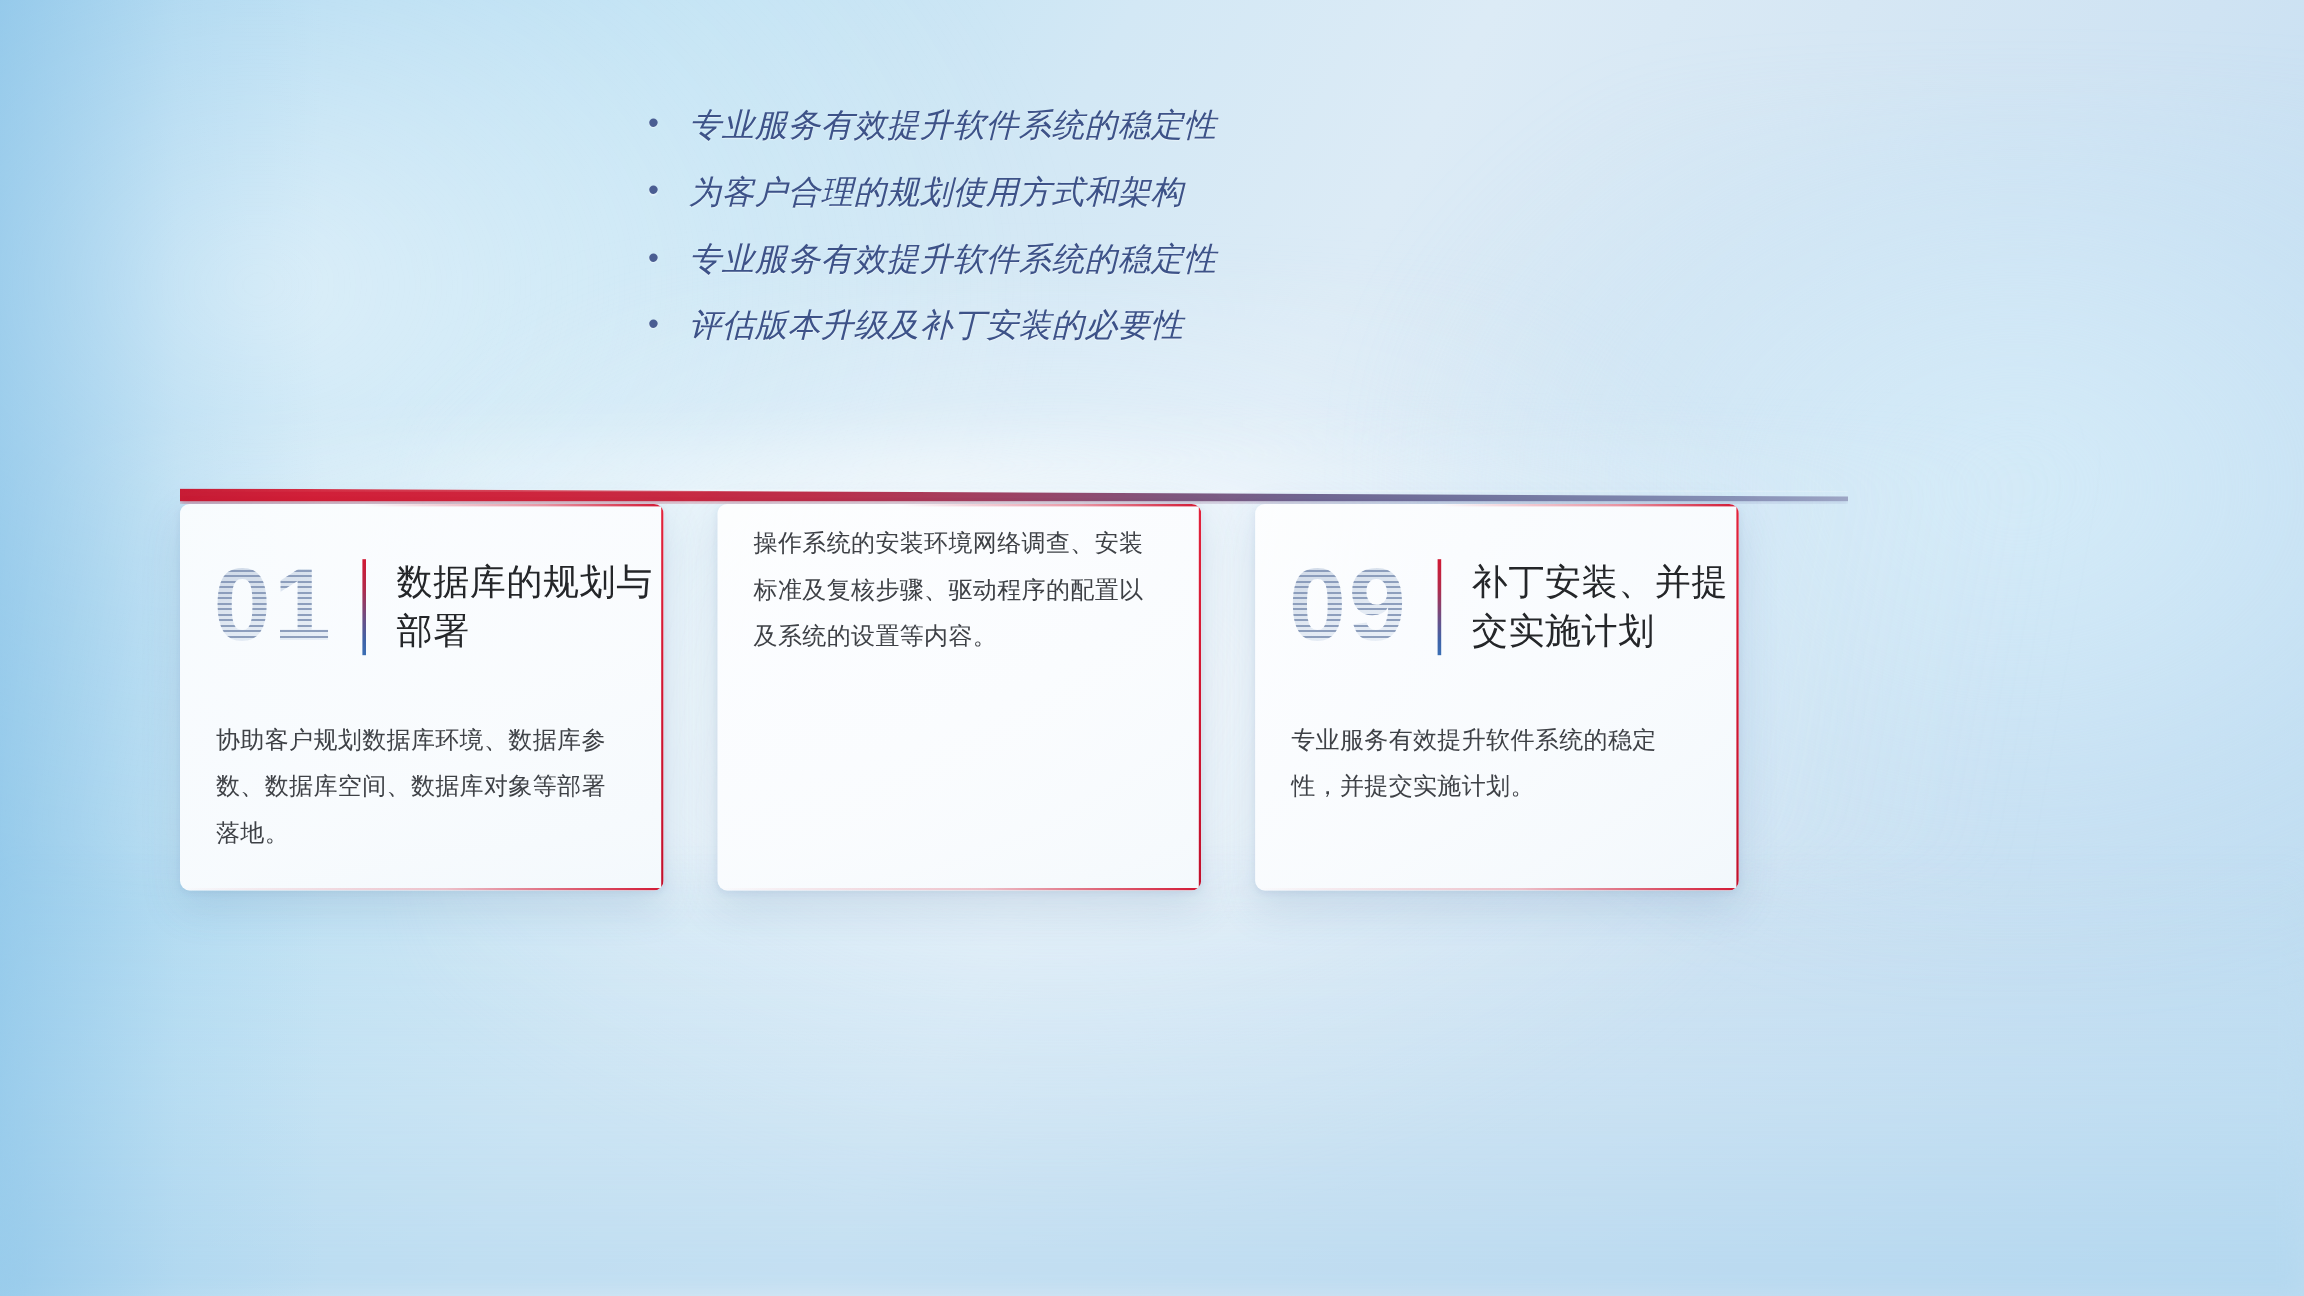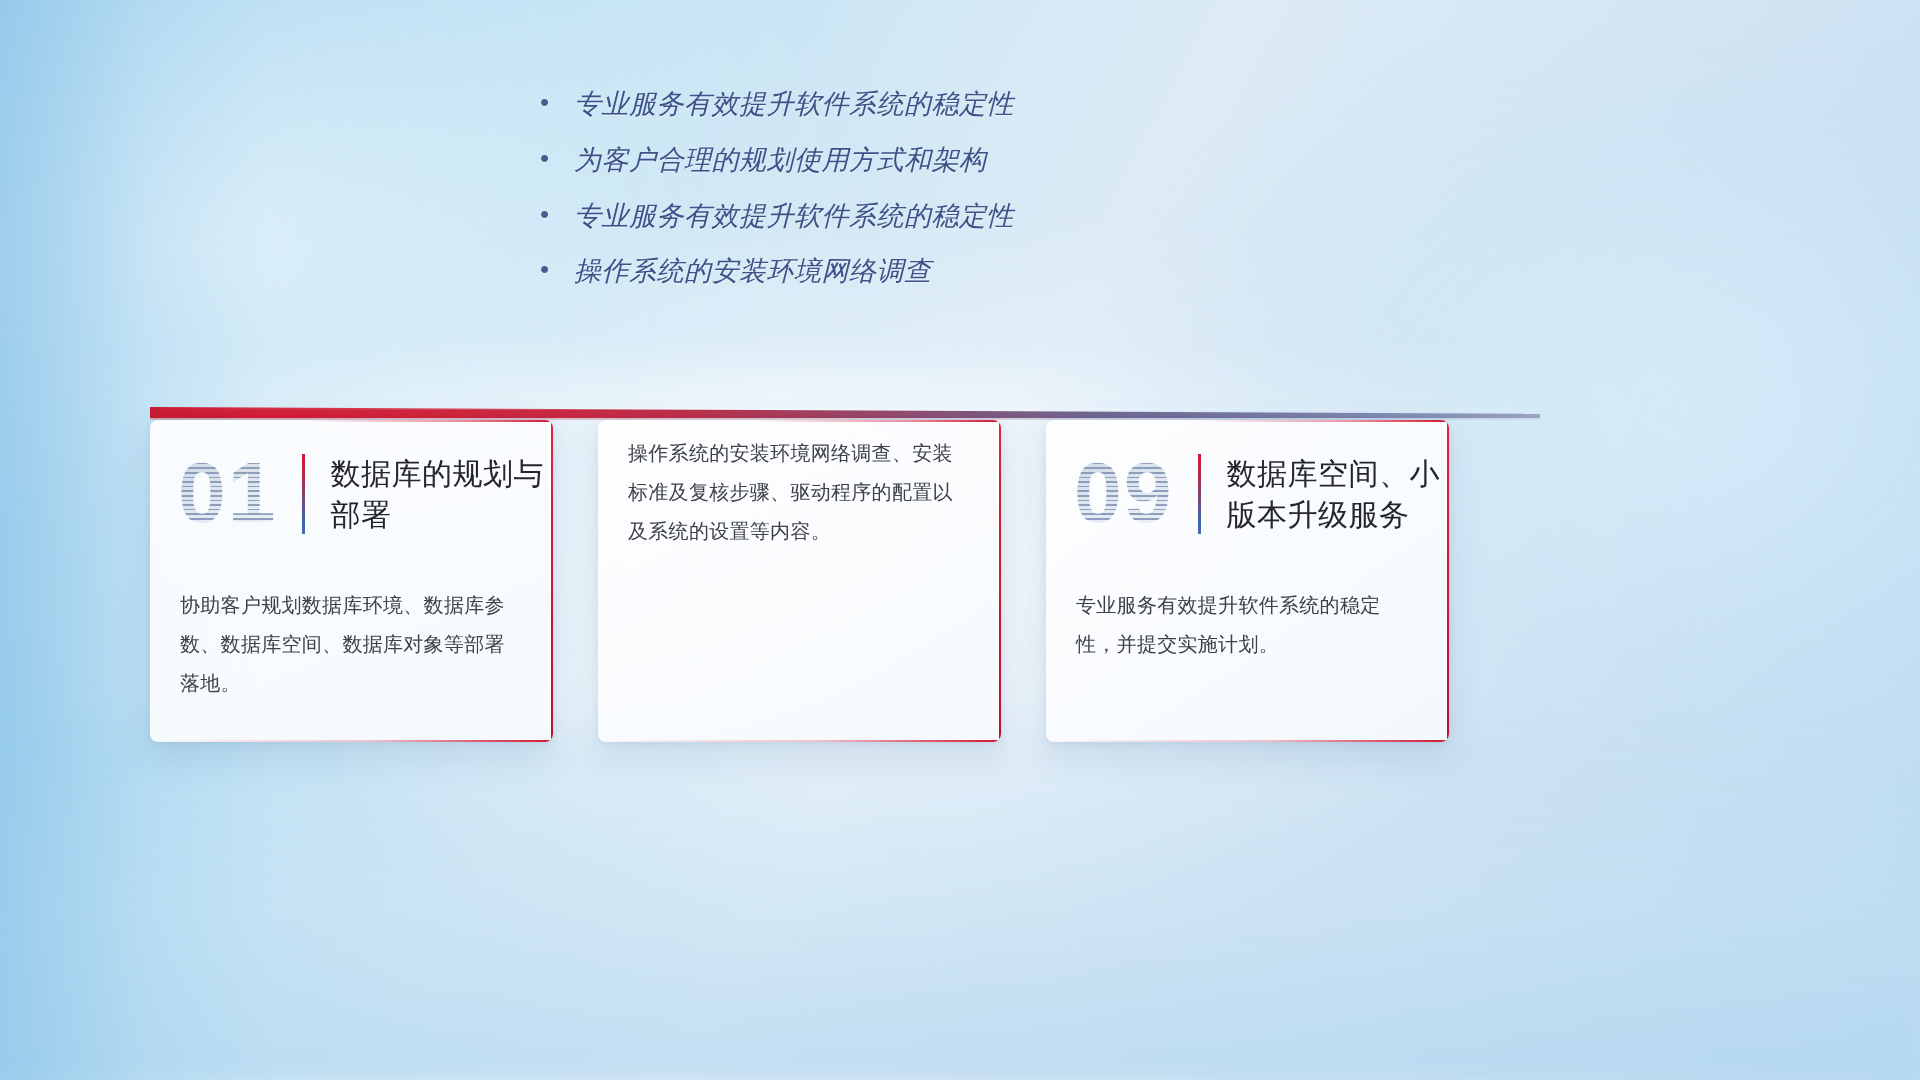--- a/index.html
+++ b/index.html
@@ -140,20 +140,21 @@
   }
   .card-accent-top{
     position:absolute; right:0; top:0; height:1.5px; width:62%;
     background:linear-gradient(90deg, rgba(210,23,51,0) 0%, rgba(210,23,51,.45) 60%, #d21733 100%);
   }
   .card-head{
     position:relative;
     height:152px;
     display:flex; align-items:center;
     padding-left:28px;
+    margin-top:12px;
   }
   
   .card-num{
     position:relative;
     flex:0 0 auto;
     width:118px;
     font-size:86px;
     font-weight:700;
     line-height:1;
     letter-spacing:2px;
@@ -219,21 +220,21 @@
     <span class="bullet-text">为客户合理的规划使用方式和架构</span>
   </div>
 
   <div class="bullet-row">
     <span class="bullet-dot">•</span>
     <span class="bullet-text">专业服务有效提升软件系统的稳定性</span>
   </div>
 
   <div class="bullet-row">
     <span class="bullet-dot">•</span>
-    <span class="bullet-text">操作系统的安装环境网络调查</span>
+    <span class="bullet-text">评估版本升级及补丁安装的必要性</span>
   </div>
 
 </div>
 
 <div id="divider-wrap">
   <div id="divider-soft"></div>
   <div id="divider-main"></div>
   <div id="divider-hilite"></div>
 </div>
 
@@ -258,18 +259,18 @@
     <div class="card-body">操作系统的安装环境网络调查、安装标准及复核步骤、驱动程序的配置以及系统的设置等内容。</div>
   </div>
 
   <div class="card">
     <div class="card-accent-top"></div>
     <div class="card-accent-right"></div>
     <div class="card-accent-bottom"></div>
     <div class="card-head">
       <div class="card-num">09</div>
       <div class="card-divider"></div>
-      <div class="card-title">数据库空间、小版本升级服务</div>
+      <div class="card-title">补丁安装、并提交实施计划</div>
     </div>
     <div class="card-body">专业服务有效提升软件系统的稳定性，并提交实施计划。</div>
   </div>
 
 </div>
 
 </body></html>

